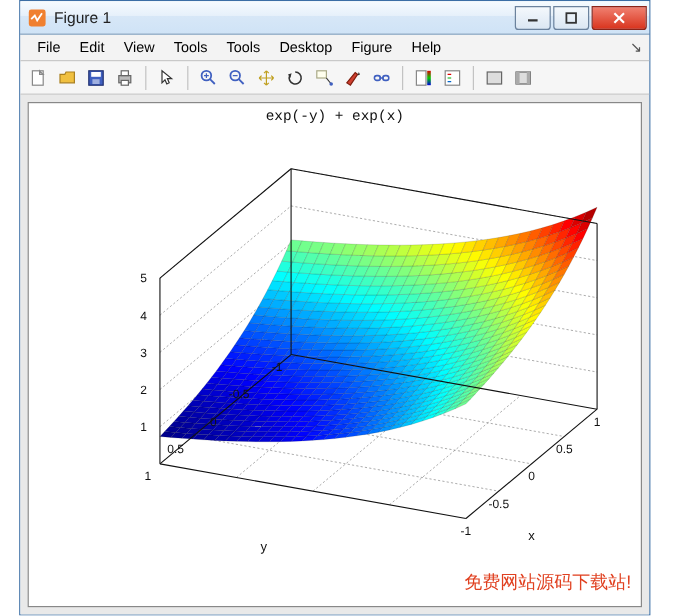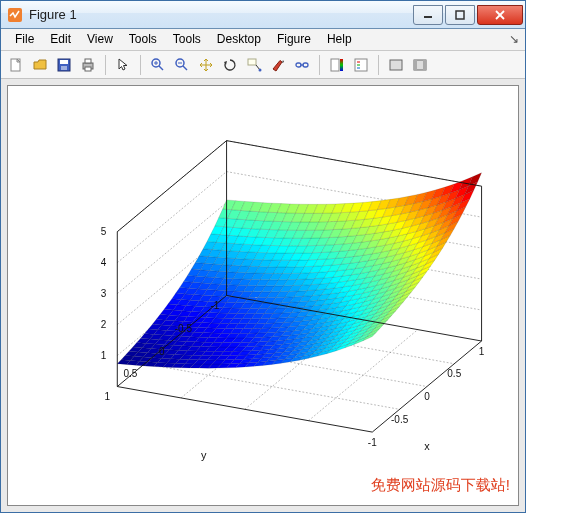--- a/index.html
+++ b/index.html
@@ -1,18 +1,18 @@
 <!DOCTYPE html>
 <html><head>
 <meta charset="utf-8">
 <style>
 * { box-sizing: border-box; margin: 0; padding: 0; }
 body { font-family: "Segoe UI", Tahoma, sans-serif; font-size: 12px; background: #fff; width: 576px; height: 513px; overflow: hidden; position: relative; }
 
-.window { width: 526px; height: 513px; border: 1px solid #3b6ea5; display: flex; flex-direction: column; }
+.window { width: 526px; height: 513px; border: 1px solid #3b6ea5; display: flex; flex-direction: column; margin-left: 16px; }
 
 .titlebar {
   height: 28px; display: flex; align-items: center;
   background: linear-gradient(to bottom, #f6fbff 0%, #e6f0fa 45%, #d7e7f7 46%, #cfe3f6 100%);
   border-bottom: 1px solid #6b8fb3; padding-left: 6px;
 }
 .titlebar .app-icon { width: 16px; height: 16px; margin-right: 6px; }
 .titlebar .title { flex: 1; color: #222; font-size: 13px; }
 .win-btns { display: flex; height: 20px; margin-right: 2px; }
 .win-btn { width: 30px; height: 20px; border: 1px solid #6b829d; border-radius: 0 0 3px 3px; margin-left: 2px; display: flex; align-items: center; justify-content: center; background: linear-gradient(#f4f8fc,#dbe7f3); }
@@ -201,20 +201,21 @@
         <svg viewBox="0 0 16 16">
           <rect x="2" y="3" width="12" height="10" fill="#ddd" stroke="#666"></rect>
           <rect x="2" y="3" width="3" height="10" fill="#aaa"></rect>
           <rect x="11" y="3" width="3" height="10" fill="#aaa"></rect>
         </svg>
       </div>
   </div>
 
   <div class="figure-area">
     <div class="axes-panel">
+      <div class="chart-title">exp(-y) + exp(x)</div>
       <svg class="plot3d" viewBox="0 0 560 420">
         <defs>
           <linearGradient id="jet" x1="0" y1="0" x2="1" y2="0">
             <stop offset="0" stop-color="#1a2a8a"></stop>
             <stop offset="0.25" stop-color="#1560d0"></stop>
             <stop offset="0.45" stop-color="#10a070"></stop>
             <stop offset="0.65" stop-color="#c0c020"></stop>
             <stop offset="0.82" stop-color="#e08020"></stop>
             <stop offset="1" stop-color="#b02010"></stop>
           </linearGradient>

